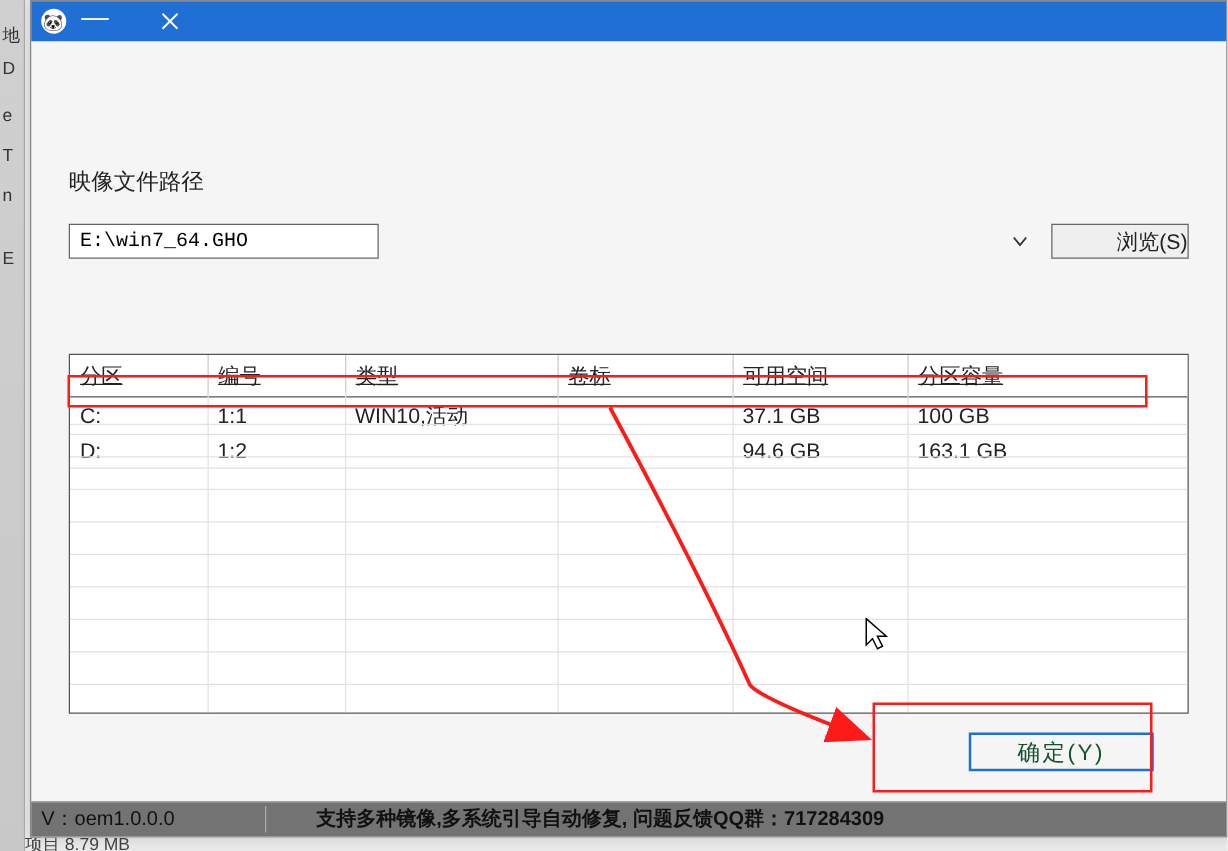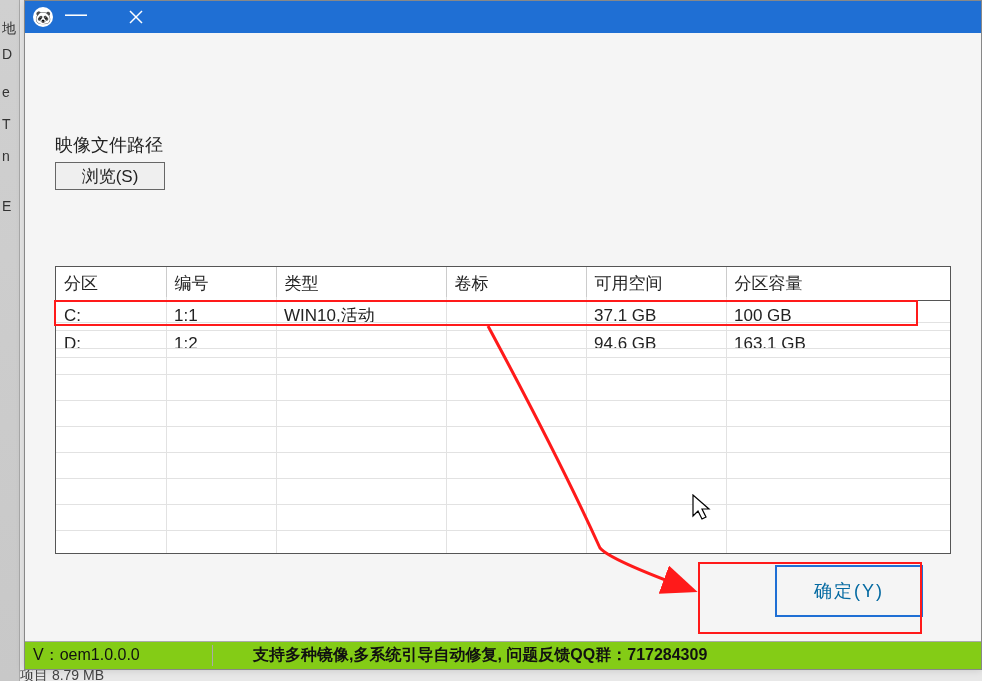--- a/index.html
+++ b/index.html
@@ -69,21 +69,21 @@
     .close-btn svg { stroke: #fff; stroke-width: 1.5; }
     .min-btn { font-size: 22px; line-height: 0; padding-bottom: 6px; }
     .content {
       padding: 100px 30px 20px 30px;
       height: calc(100% - 32px - 28px);
       position: relative;
     }
     .field-label {
       font-size: 18px;
       color: #222;
-      margin-bottom: 5px;
+      margin-bottom: 22px;
       font-weight: 400;
     }
     .path-row {
       display: flex;
       gap: 12px;
       align-items: center;
     }
     .path-input {
       flex: 1;
       height: 28px;
@@ -103,20 +103,21 @@
       pointer-events: none;
     }
     .browse-btn {
       width: 110px;
       height: 28px;
       border: 1px solid #666;
       background: #efefef;
       font-size: 17px;
       cursor: pointer;
       color: #222;
+      text-align: right;
     }
     .table-container {
       margin-top: 76px;
       border: 1.5px solid #555;
       background: #fff;
       height: 288px;
       position: relative;
       overflow: hidden;
     }
     table {
@@ -126,20 +127,21 @@
     }
     th {
       text-align: left;
       padding: 5px 8px;
       border-bottom: 1.5px solid #555;
       border-right: 1px solid #ccc;
       font-weight: 400;
       color: #222;
       background: #fff;
       height: 30px;
+      text-decoration: underline;
     }
     th:last-child { border-right: none; }
     td {
       padding: 3px 8px;
       height: 26px;
       color: #222;
       border-bottom: 1px solid #e2e2e2;
     }
     .grid-lines {
       position: absolute;
@@ -158,33 +160,33 @@
       position: absolute;
       border: 2.5px solid #ff1a1a;
       pointer-events: none;
       z-index: 5;
     }
     .confirm-btn {
       position: absolute;
       right: 58px;
       bottom: 24px;
       width: 148px;
-      height: 52px;
+      height: 31px;
       border: 2px solid #1f6fd4;
       background: #f5f5f5;
       font-size: 18px;
       cursor: pointer;
-      color: #0369a1;
+      color: #14532d;
       letter-spacing: 2px;
     }
     .statusbar {
       position: absolute;
       bottom: 0; left: 0; right: 0;
       height: 28px;
-      background: #84cc16;
+      background: #737373;
       border-top: 1px solid #aaa;
       display: flex;
       align-items: center;
       padding: 0 8px;
       font-size: 16px;
       color: #111;
     }
     .status-left { width: 180px; border-right: 1px solid #aaa; font-weight: 500; }
     .status-right { flex: 1; padding-left: 40px; font-weight: 700; }
     .cursor-arrow {
@@ -230,20 +232,26 @@
             <line x1="2" y1="2" x2="14" y2="14"></line>
             <line x1="14" y1="2" x2="2" y2="14"></line>
           </svg>
       </div>
     </div>
   </div>
 
   <div class="content">
     <div class="field-label">映像文件路径</div>
     <div class="path-row">
+      <div class="path-wrapper">
+        <input type="text" class="path-input" value="E:\win7_64.GHO" style="">
+        <svg class="path-dropdown-arrow" width="14" height="10" viewBox="0 0 14 10">
+            <polyline points="2,2 7,8 12,2" fill="none" stroke="#333" stroke-width="1.5"></polyline>
+          </svg>
+      </div>
       <button class="browse-btn">浏览(S)</button>
     </div>
 
     <div class="table-container">
       <table>
         <colgroup>
           <col style="width:110px">
             <col style="width:110px">
             <col style="width:170px">
             <col style="width:140px">

